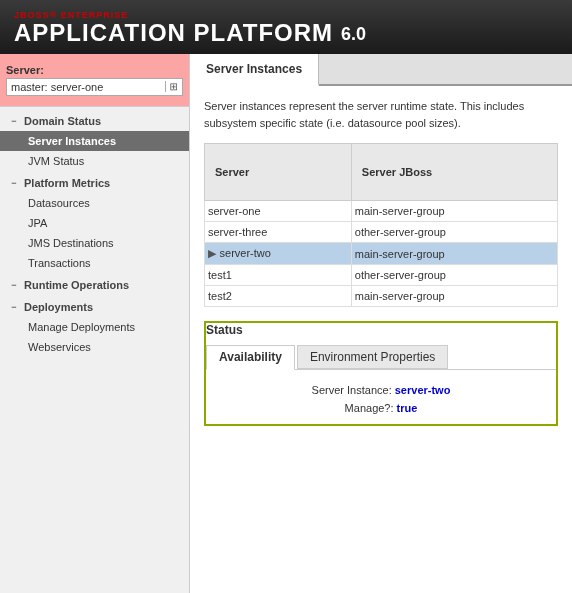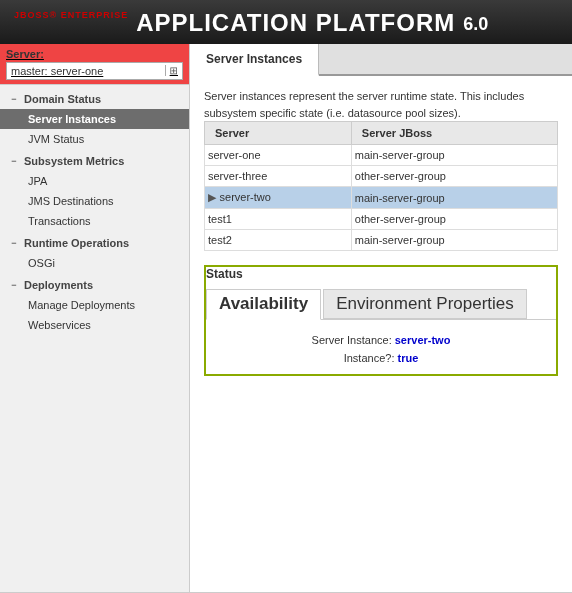--- a/index.html
+++ b/index.html
@@ -15,22 +15,21 @@
     
     #header {
       background: linear-gradient(to bottom, #3a3a3a, #1a1a1a);
       padding: 10px 14px 8px 14px;
       display: flex;
       align-items: flex-end;
       gap: 8px;
     }
     #header-logo-text {
       display: flex;
-      flex-direction: row;
-      gap: 8px;
+      flex-direction: column;
     }
     #header-logo-text .top-line {
       font-size: 9px;
       font-weight: bold;
       color: #cc0000;
       letter-spacing: 1px;
       text-transform: uppercase;
     }
     #header-logo-text .bottom-line {
       font-size: 24px;
@@ -59,24 +58,23 @@
     #sidebar {
       width: 190px;
       min-width: 190px;
       background: #f0f0f0;
       border-right: 1px solid #ccc;
       display: flex;
       flex-direction: column;
     }
 
     #server-selector {
-      background: #ef4444;
+      background: #fca5a5;
       border-bottom: 1px solid #ccc;
-      padding: 4px 6px;
-      text-decoration: underline;
+      padding: 10px 6px;
     }
     #server-label {
       font-size: 11px;
       font-weight: bold;
       color: #333;
       margin-bottom: 2px;
     }
     #server-dropdown {
       display: flex;
       align-items: flex-start;
@@ -188,32 +186,33 @@
     #content-body {
       flex: 1;
       padding: 12px 14px;
       overflow-y: auto;
     }
 
     #content-description {
       font-size: 11px;
       color: #333;
       line-height: 1.5;
+      margin-bottom: 12px;
     }
 
     
     #instances-table {
       width: 100%;
       border-collapse: collapse;
       margin-bottom: 14px;
     }
     #instances-table th {
       background: #e8e8e8;
       border: 1px solid #ccc;
-      padding: 5px 10px;
+      padding: 22px 10px;
       font-size: 11px;
       font-weight: bold;
       color: #333;
       text-align: left;
     }
     #instances-table td {
       border: 1px solid #ddd;
       padding: 4px 3px;
       font-size: 11px;
       color: #333;
@@ -238,21 +237,21 @@
       color: #333;
       margin-bottom: 8px;
     }
     #status-tabs {
       display: flex;
       border-bottom: 1px solid #ccc;
       margin-bottom: 10px;
     }
     .status-tab {
       padding: 4px 12px;
-      font-size: 17px;
+      font-size: 12px;
       color: #333;
       cursor: pointer;
       border: 1px solid #ccc;
       background: #e8e8e8;
       margin-right: 2px;
     }
     .status-tab.active {
       background: #fff;
       border-bottom: 1px solid #fff;
       margin-bottom: -1px;
@@ -305,33 +304,33 @@
           <span class="expand-icon">−</span>
           <span>Domain Status</span>
         </div>
         <div class="nav-item active">Server Instances</div>
         <div class="nav-item">JVM Status</div>
       </div>
 
       <div class="nav-section">
         <div class="nav-section-header">
           <span class="expand-icon">−</span>
-          <span>Subsystem Metrics</span>
-        </div>
+          <span>Platform Metrics</span>
+        </div>
+        <div class="nav-item">Datasources</div>
         <div class="nav-item">JPA</div>
         <div class="nav-item">JMS Destinations</div>
         <div class="nav-item">Transactions</div>
       </div>
 
       <div class="nav-section">
         <div class="nav-section-header">
           <span class="expand-icon">−</span>
           <span>Runtime Operations</span>
         </div>
-        <div class="nav-item">OSGi</div>
       </div>
 
       <div class="nav-section">
         <div class="nav-section-header">
           <span class="expand-icon">−</span>
           <span>Deployments</span>
         </div>
         <div class="nav-item">Manage Deployments</div>
         <div class="nav-item">Webservices</div>
       </div>
@@ -386,21 +385,21 @@
           <div class="status-tab active">Availability</div>
           <div class="status-tab">Environment Properties</div>
         </div>
         <div id="status-content">
           <div class="status-row">
             <span class="status-label">Server Instance:</span>
             <span> </span>
             <span class="status-value">server-two</span>
           </div>
           <div class="status-row">
-            <span class="status-label">Instance?:</span>
+            <span class="status-label">Manage?:</span>
             <span> </span>
             <span class="status-value">true</span>
           </div>
         </div>
       </div>
 
     </div>
   </div>
 
 </div>

